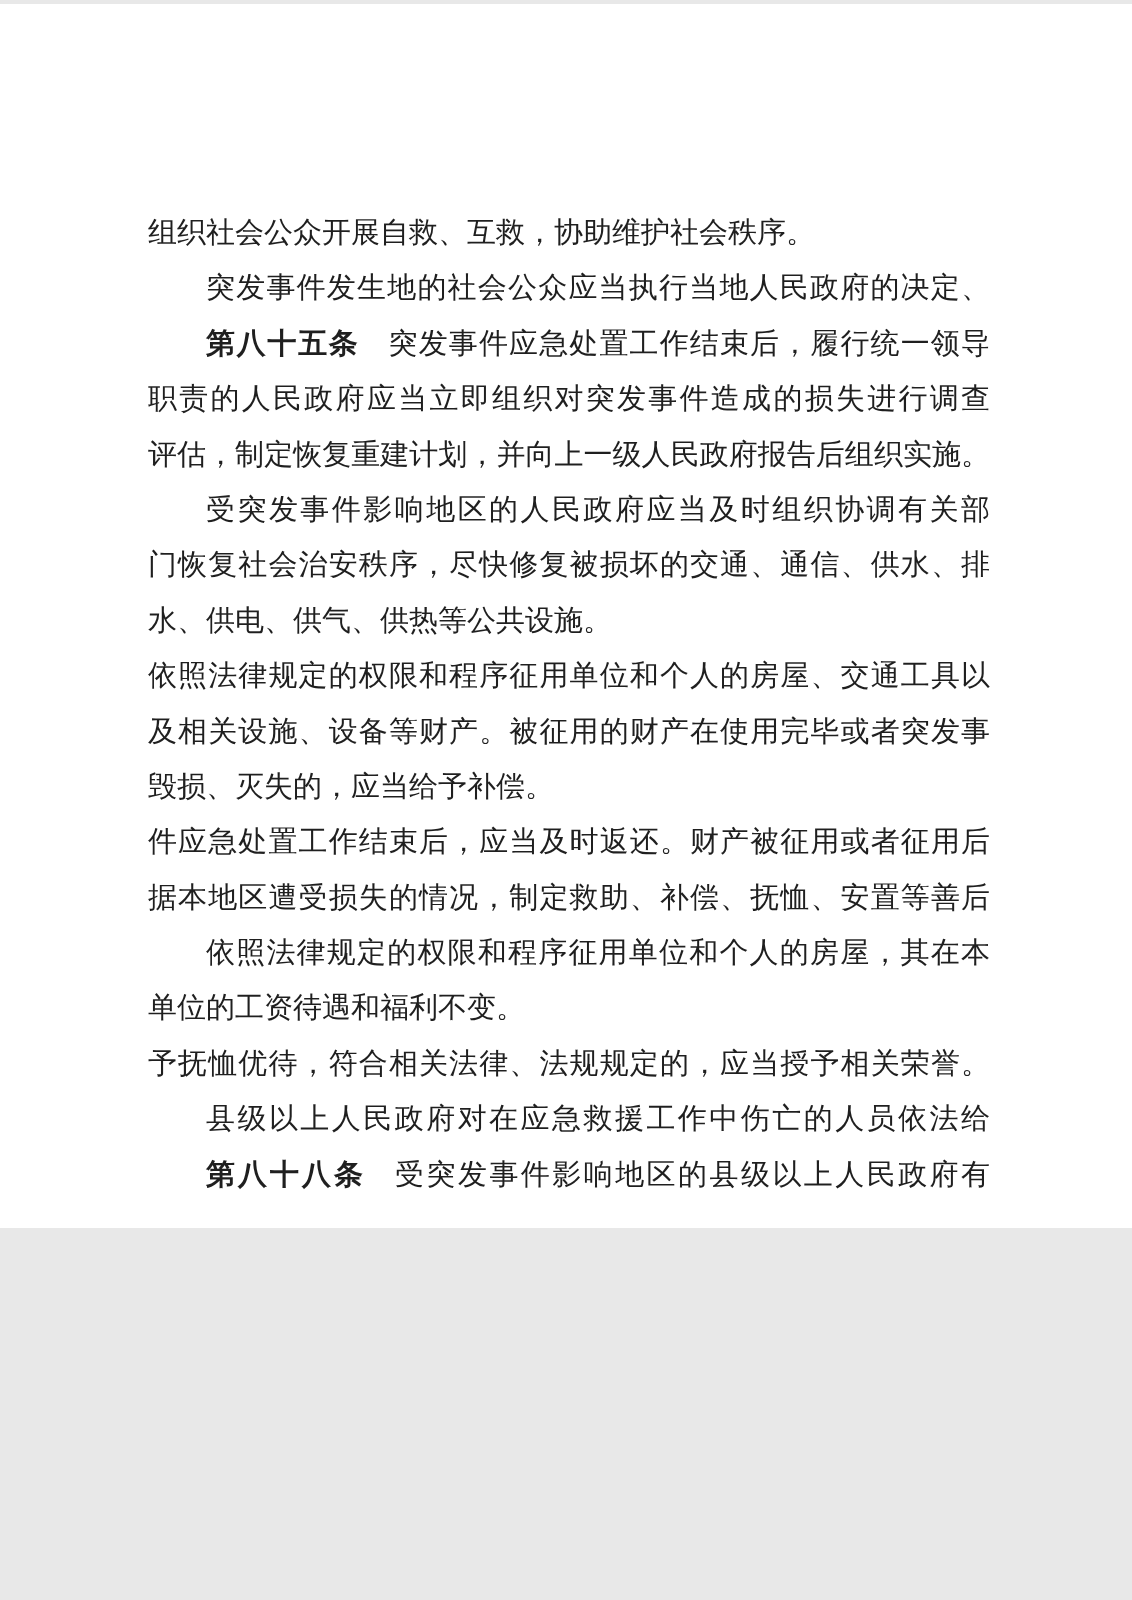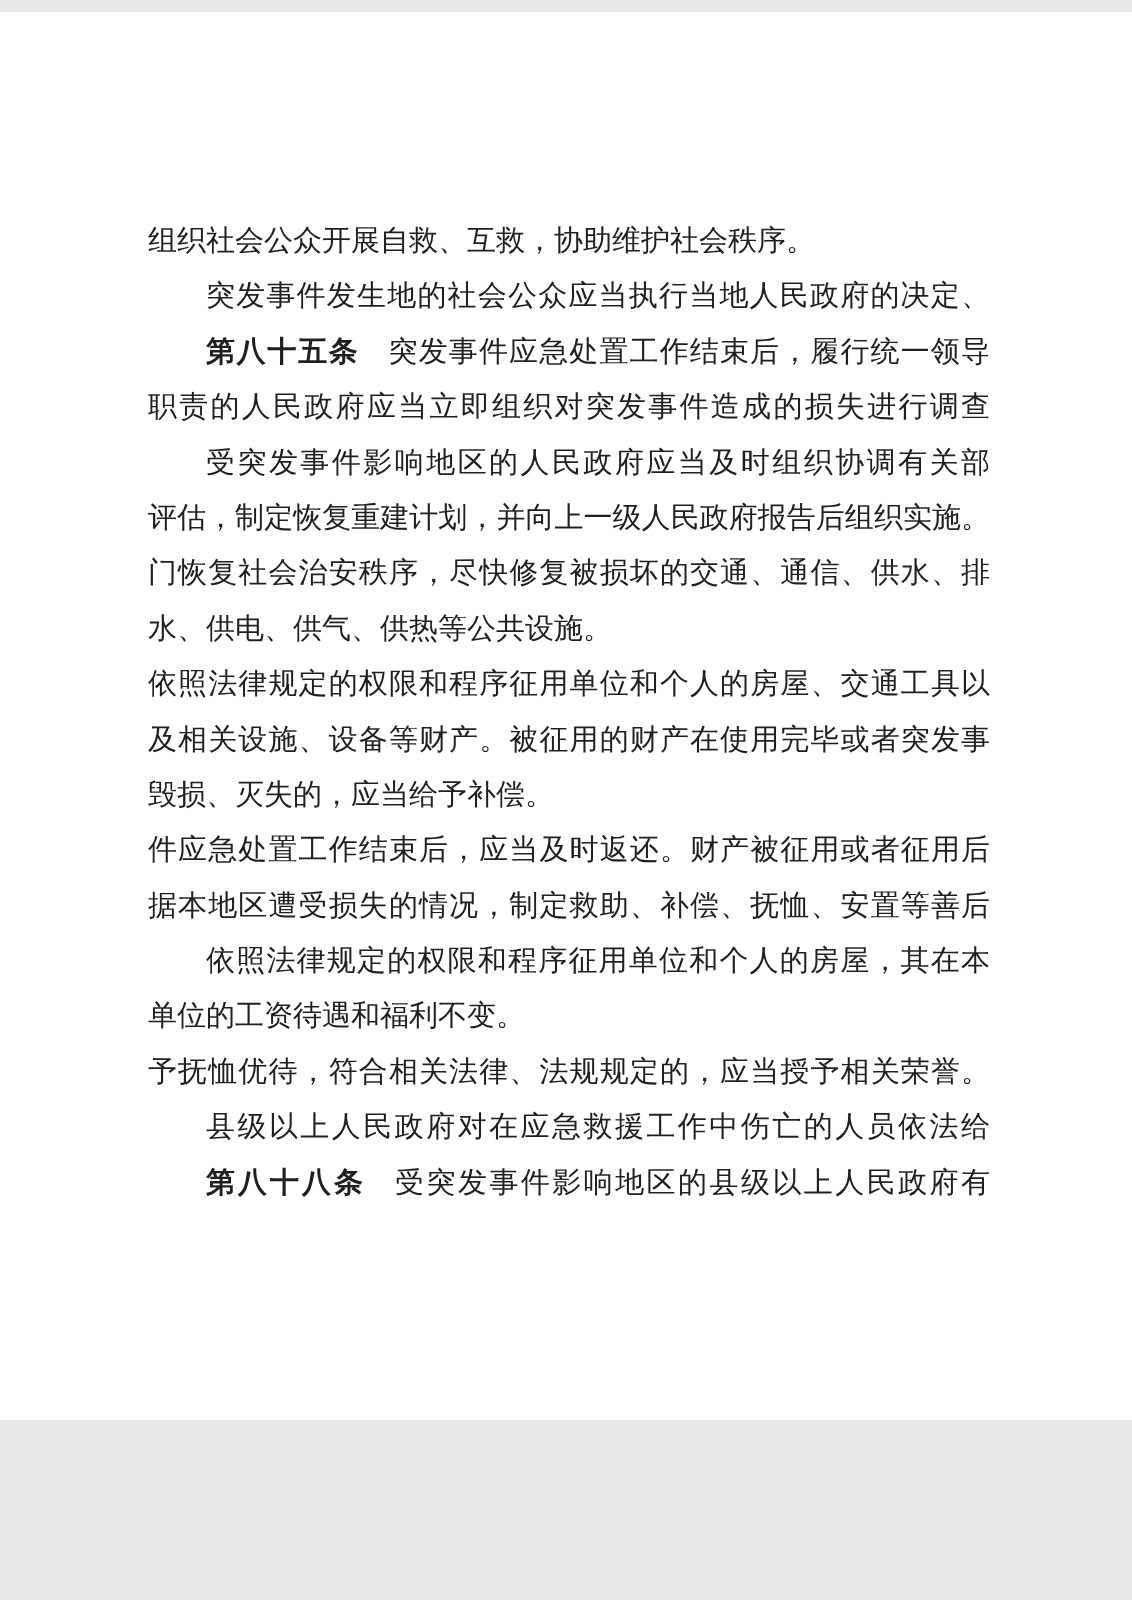--- a/index.html
+++ b/index.html
@@ -3,22 +3,22 @@
 <meta charset="utf-8">
 <style>
   html, body {
     margin: 0;
     padding: 0;
     background: #e8e8e8;
   }
   .page {
     position: relative;
     width: 1132px;
-    height: 1408px;
-    margin: 12px auto;
+    height: 1224px;
+    margin: 4px auto;
     background: #ffffff;
     overflow: hidden;
     font-family: "Liberation Serif", "DejaVu Serif", serif;
     color: #1f1f1f;
   }
   .body-text {
     position: absolute;
     left: 148px;
     top: 201px;
     width: 842px;
@@ -56,22 +56,22 @@
 </style>
 </head>
 <body>
 
 <div class="page">
   <main class="body-text" id="doc-body">
       <div class="line"><span>组织社会公众开展自救、互救，协助维护社会秩序。</span></div>
       <div class="line fill indent"><span>突发事件发生地的社会公众应当执行当地人民政府的决定、</span></div>
       <div class="line fill indent"><span class="article-no">第八十五条</span><span>突发事件应急处置工作结束后，履行统一领导</span></div>
       <div class="line fill"><span>职责的人民政府应当立即组织对突发事件造成的损失进行调查</span></div>
+      <div class="line fill"><span>评估，制定恢复重建计划，并向上一级人民政府报告后组织实施。</span></div>
       <div class="line fill indent"><span>受突发事件影响地区的人民政府应当及时组织协调有关部</span></div>
-      <div class="line fill"><span>评估，制定恢复重建计划，并向上一级人民政府报告后组织实施。</span></div>
       <div class="line fill"><span>门恢复社会治安秩序，尽快修复被损坏的交通、通信、供水、排</span></div>
       <div class="line"><span>水、供电、供气、供热等公共设施。</span></div>
       <div class="line fill"><span>依照法律规定的权限和程序征用单位和个人的房屋、交通工具以</span></div>
       <div class="line fill"><span>及相关设施、设备等财产。被征用的财产在使用完毕或者突发事</span></div>
       <div class="line"><span>毁损、灭失的，应当给予补偿。</span></div>
       <div class="line fill"><span>件应急处置工作结束后，应当及时返还。财产被征用或者征用后</span></div>
       <div class="line fill"><span>据本地区遭受损失的情况，制定救助、补偿、抚恤、安置等善后</span></div>
       <div class="line fill indent"><span>依照法律规定的权限和程序征用单位和个人的房屋，其在本</span></div>
       <div class="line"><span>单位的工资待遇和福利不变。</span></div>
       <div class="line fill"><span>予抚恤优待，符合相关法律、法规规定的，应当授予相关荣誉。</span></div>

